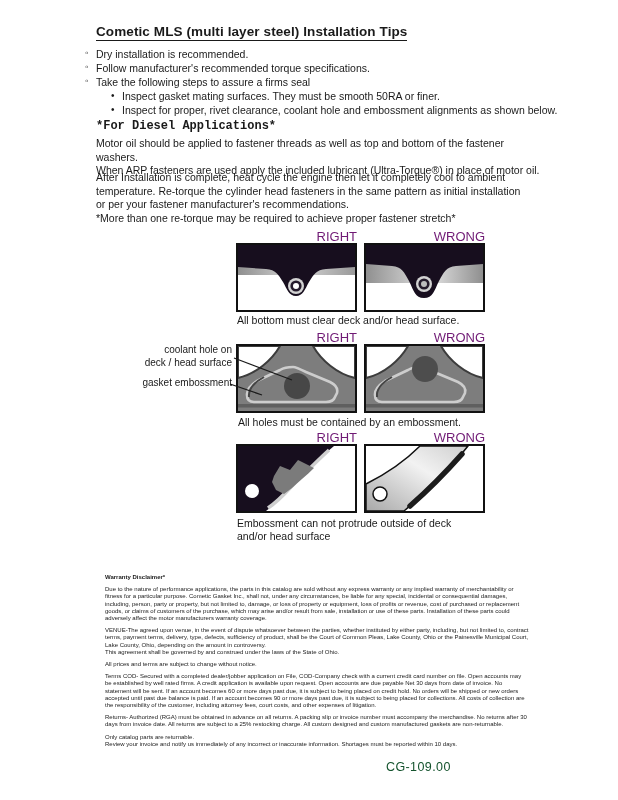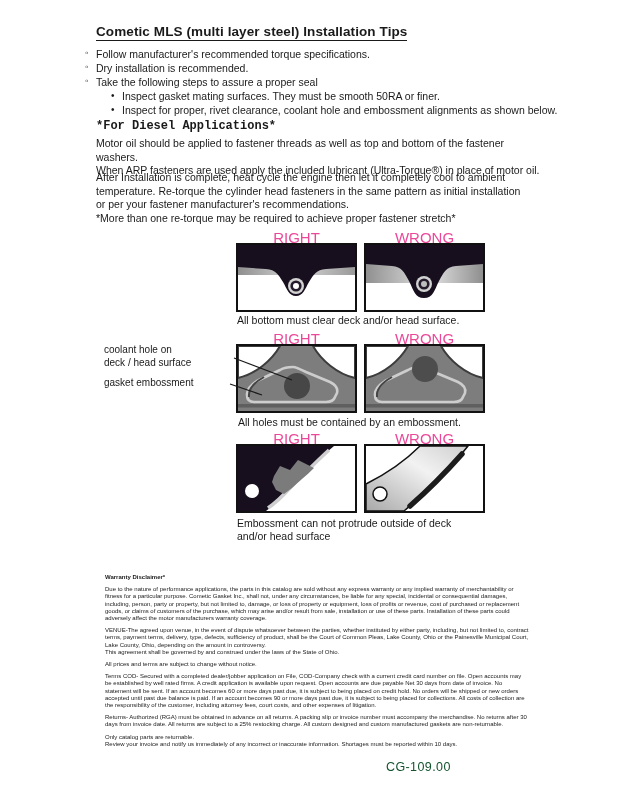--- a/index.html
+++ b/index.html
@@ -13,42 +13,42 @@
     left:96px;top:24px;font-size:13.5px;font-weight:bold;
     border-bottom:1.5px solid #1a1a1a;padding-bottom:1px;letter-spacing:.1px;
   }
   .bullets{left:85px;top:47px;font-size:10.5px;line-height:14px;}
   .bullets .li{position:relative;padding-left:11px;}
   .bullets .li::before{content:"◦";position:absolute;left:0;top:-1px;font-size:10px;}
   .subbullets{margin-left:26px;}
   .subbullets .li::before{content:"•";font-size:10px;top:0;}
   .diesel-h{left:96px;top:119px;font-size:12px;font-weight:bold;font-family:Liberation Mono, monospace;}
   .body-p{left:96px;font-size:10.5px;line-height:13.5px;}
-  .rw-label{top:0;width:121px;text-align:center;font-size:15px;color:#ec4899;}
+  .rw-label{top:0;width:121px;text-align:right;font-size:13px;color:#701a75;}
   .fig{width:121px;height:69px;}
   .fig svg{display:block;width:121px;height:69px;}
   .caption{font-size:10.5px;line-height:13px;}
-  .ann{left:104px;width:128px;font-size:10px;line-height:12.5px;}
+  .ann{left:104px;width:128px;text-align:right;font-size:10px;line-height:12.5px;}
   .leader{pointer-events:none;}
   .legal{left:105px;top:574px;width:424px;font-size:6px;line-height:7.2px;color:#222;}
   .legal p{margin:0 0 5px 0;}
   .legal .lh{font-weight:bold;margin-bottom:5px;}
   .cg{left:386px;top:760px;font-size:12.5px;letter-spacing:.4px;color:#14532d;}
 </style>
 </head>
 <body>
 
 <div class="page">
 
   <div class="abs title">Cometic MLS (multi layer steel) Installation Tips</div>
 
   <div class="abs bullets">
+    <div class="li">Dry installation is recommended.</div>
     <div class="li">Follow manufacturer's recommended torque specifications.</div>
-    <div class="li">Dry installation is recommended.</div>
-    <div class="li">Take the following steps to assure a proper seal</div>
+    <div class="li">Take the following steps to assure a firms seal</div>
     <div class="subbullets">
       <div class="li">Inspect gasket mating surfaces.  They must be smooth 50RA or finer.</div>
       <div class="li">Inspect for proper, rivet clearance, coolant hole and embossment alignments as shown below.</div>
     </div>
   </div>
 
   <div class="abs diesel-h">*For Diesel Applications*</div>
   <div class="abs body-p pre" style="top:137px;width:450px;">Motor oil should be applied to fastener threads as well as top and bottom of the fastener washers.
 When ARP fasteners are used apply the included lubricant (Ultra-Torque®) in place of motor oil.</div>
   <div class="abs body-p pre" style="top:171px;width:450px;">After Installation is complete, heat cycle the engine then let it completely cool to ambient

